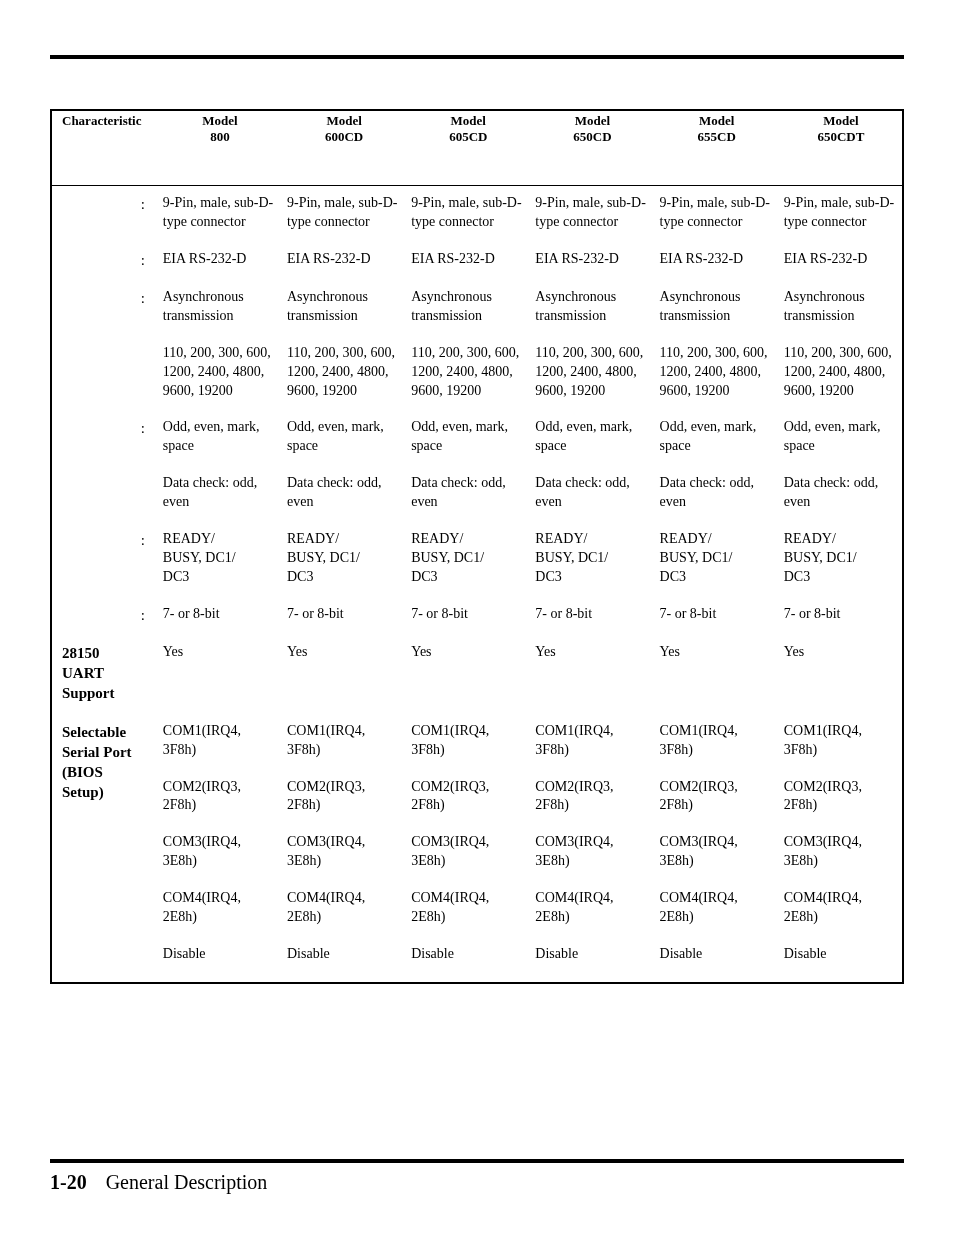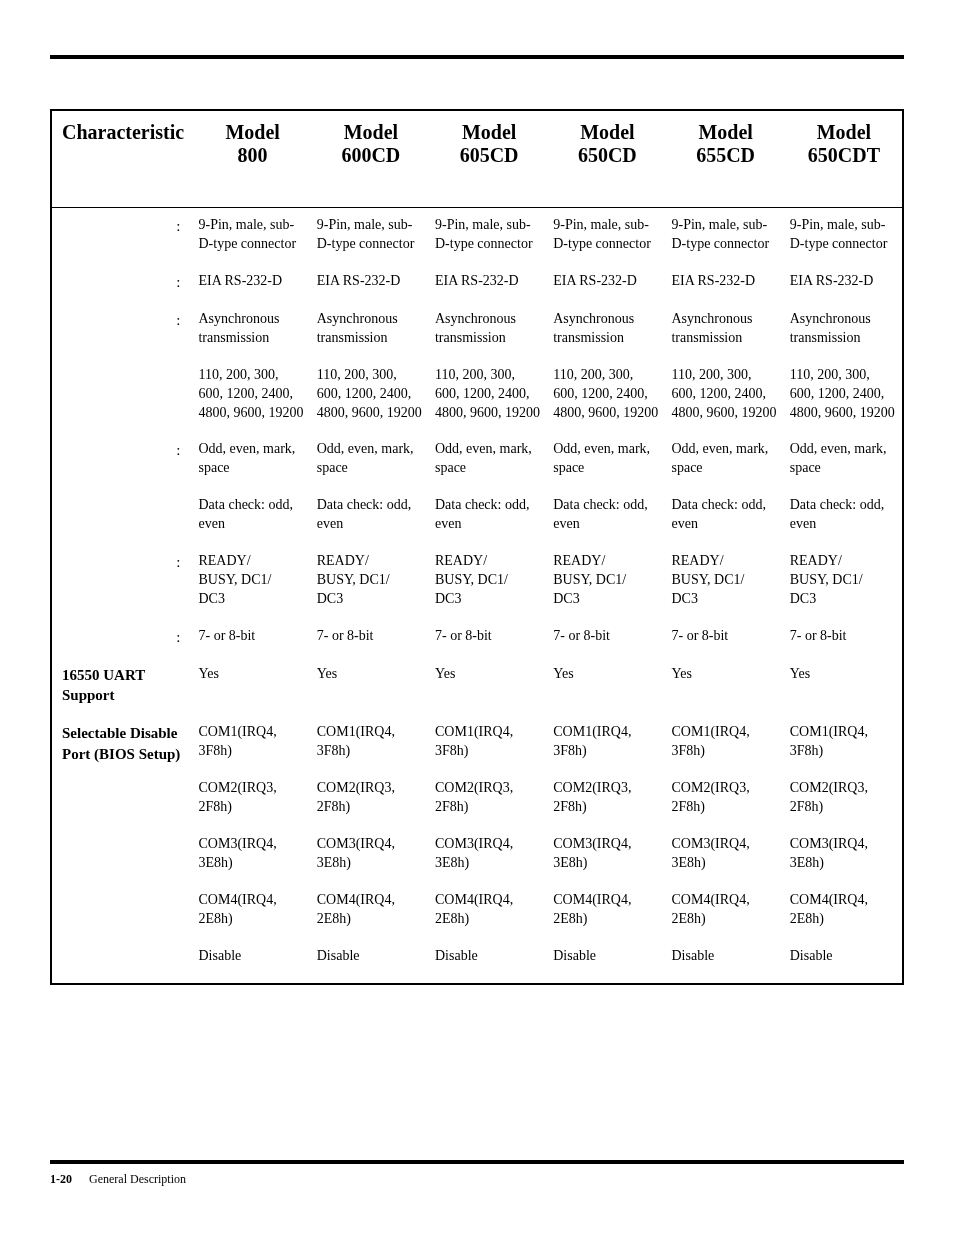--- a/index.html
+++ b/index.html
@@ -24,23 +24,23 @@
     width: 100%;
     border: 2px solid #000;
   }
   table.spec th, table.spec td {
     font-size: 14px;
     vertical-align: top;
     text-align: left;
   }
   table.spec th {
     border-bottom: 1px solid #000;
-    padding: 10px 6px 40px 8px;
+    padding: 2px 6px 40px 8px;
     font-weight: bold;
-    font-size: 20px;
+    font-size: 13px;
     white-space: nowrap;
     text-align: center;
   }
   table.spec th:first-child {
     text-align: left;
     padding-left: 10px;
   }
   table.spec td {
     padding: 8px 6px 10px 6px;
     line-height: 1.35;
@@ -64,21 +64,21 @@
     font-weight: normal;
     margin-left: 2px;
   }
   .footer {
     margin-top: 175px;
   }
   .footer .rule-thick {
     margin-bottom: 8px;
   }
   .footer-line {
-    font-size: 12px;
+    font-size: 20px;
     padding-left: 0;
   }
   .footer-line .pg {
     font-weight: bold;
     margin-right: 14px;
   }
   .multi-line {
     white-space: pre-line;
   }
 </style>
@@ -179,30 +179,30 @@
       <tr>
         <td class="rowlabel"><span class="colon">:</span></td>
         <td>7- or 8-bit</td>
         <td>7- or 8-bit</td>
         <td>7- or 8-bit</td>
         <td>7- or 8-bit</td>
         <td>7- or 8-bit</td>
         <td>7- or 8-bit</td>
       </tr>
       <tr>
-        <td class="rowlabel left"><span>16550 UART Support</span></td>
-        <td>Yes</td>
-        <td>Yes</td>
-        <td>Yes</td>
-        <td>Yes</td>
-        <td>Yes</td>
-        <td>Yes</td>
-      </tr>
-      <tr>
-        <td class="rowlabel left" rowspan="5"><span>Selectable Disable Port (BIOS Setup)</span></td>
+        <td class="rowlabel left"><span>28150 UART Support</span></td>
+        <td>Yes</td>
+        <td>Yes</td>
+        <td>Yes</td>
+        <td>Yes</td>
+        <td>Yes</td>
+        <td>Yes</td>
+      </tr>
+      <tr>
+        <td class="rowlabel left" rowspan="5"><span>Selectable Serial Port (BIOS Setup)</span></td>
         <td>COM1(IRQ4, 3F8h)</td>
         <td>COM1(IRQ4, 3F8h)</td>
         <td>COM1(IRQ4, 3F8h)</td>
         <td>COM1(IRQ4, 3F8h)</td>
         <td>COM1(IRQ4, 3F8h)</td>
         <td>COM1(IRQ4, 3F8h)</td>
       </tr>
       <tr>
         <td>COM2(IRQ3, 2F8h)</td>
         <td>COM2(IRQ3, 2F8h)</td>

